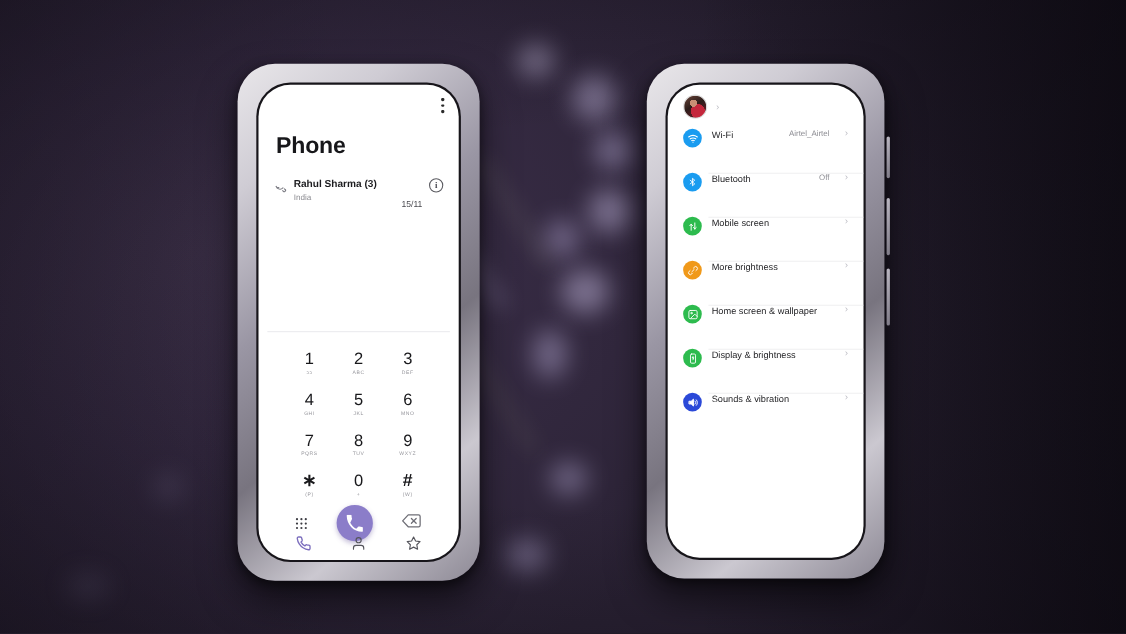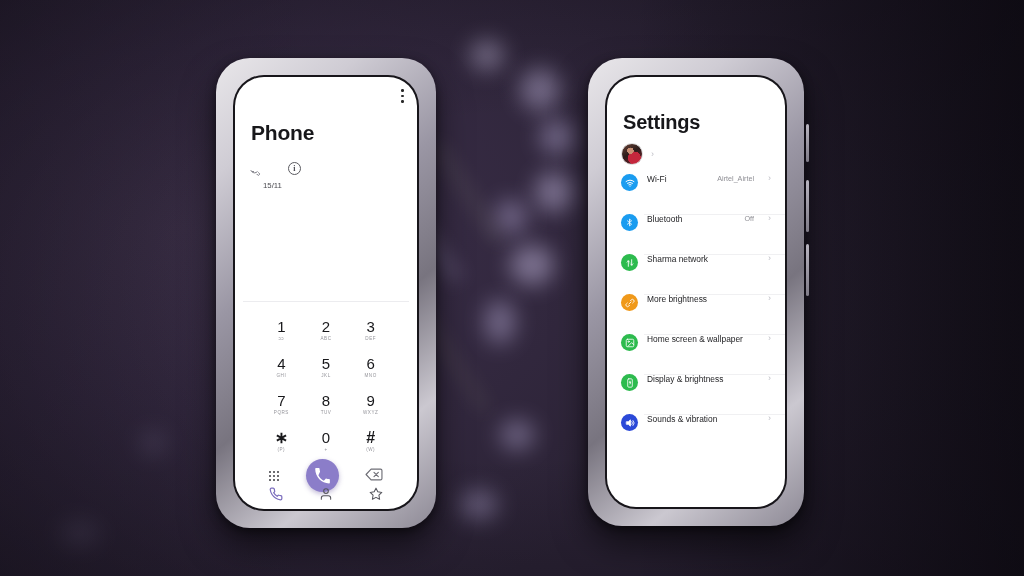--- a/index.html
+++ b/index.html
@@ -225,20 +225,24 @@
       <div class="ph-title">Phone</div>
 
       <div class="calllog">
         <span class="cl-ico">
           <svg width="12" height="12" viewBox="0 0 24 24" fill="none" stroke="#7a7a82" stroke-width="2" stroke-linecap="round" stroke-linejoin="round">
             <path d="M6 11.5c3.2 3.2 7.3 3.2 10.5 0"></path>
             <path d="M4 9l2 2.6L9 11"></path>
             <path d="M16 16.5l1.6 1.8a1.4 1.4 0 002 0l1.4-1.4a1.3 1.3 0 000-1.9l-2-1.6"></path>
           </svg>
         </span>
+        <div class="cl-text">
+          <div class="cl-name">Rahul Sharma (3)</div>
+          <div class="cl-sub">India</div>
+        </div>
         <div class="cl-date">15/11</div>
         <div class="cl-info">i</div>
       </div>
 
       <div class="ph-divider"></div>
 
       <div class="dialpad" id="dialpad">
           <div class="key">
             <span class="d">1</span>
             <span class="l">ɔɔ</span>
@@ -337,21 +341,20 @@
   </div>
 </div>
 
 <div class="phone" id="phone-right">
   <div class="side-btn sb1"></div>
   <div class="side-btn sb2"></div>
   <div class="side-btn sb3"></div>
   <div class="inner">
     <div class="screen">
 
-      <div class="st-title">Settings</div>
 
 
       <div class="acct">
         <div class="avatar"></div>
         <span class="chev">›</span>
       </div>
 
       <div id="settings-list">
           <div class="srow">
             <div class="sico" style="background: rgb(26, 156, 240);">
@@ -376,21 +379,21 @@
             <div class="sval">Off</div>
             <span class="chev">›</span>
           </div>
           <div class="srow">
             <div class="sico" style="background: rgb(45, 187, 78);">
               <svg width="10" height="10" viewBox="0 0 24 24" fill="none" stroke="#fff" stroke-width="2.1" stroke-linecap="round" stroke-linejoin="round">
                 <path d="M8 20V7M8 7L5 10M8 7l3 3"></path>
                 <path d="M16 4v13M16 17l3-3M16 17l-3-3"></path>
               </svg>
             </div>
-            <div class="slabel">Sharma network</div>
+            <div class="slabel">Mobile screen</div>
             <div class="sval"></div>
             <span class="chev">›</span>
           </div>
           <div class="srow">
             <div class="sico" style="background: rgb(240, 153, 26);">
               <svg width="10" height="10" viewBox="0 0 24 24" fill="none" stroke="#fff" stroke-width="2.1" stroke-linecap="round" stroke-linejoin="round">
                 <path d="M9.5 14.5l5-5"></path>
                 <path d="M13 6.5l1.6-1.6a4 4 0 115.6 5.6L18.5 12"></path>
                 <path d="M11 17.5l-1.6 1.6a4 4 0 11-5.6-5.6L5.5 12"></path>
               </svg>

